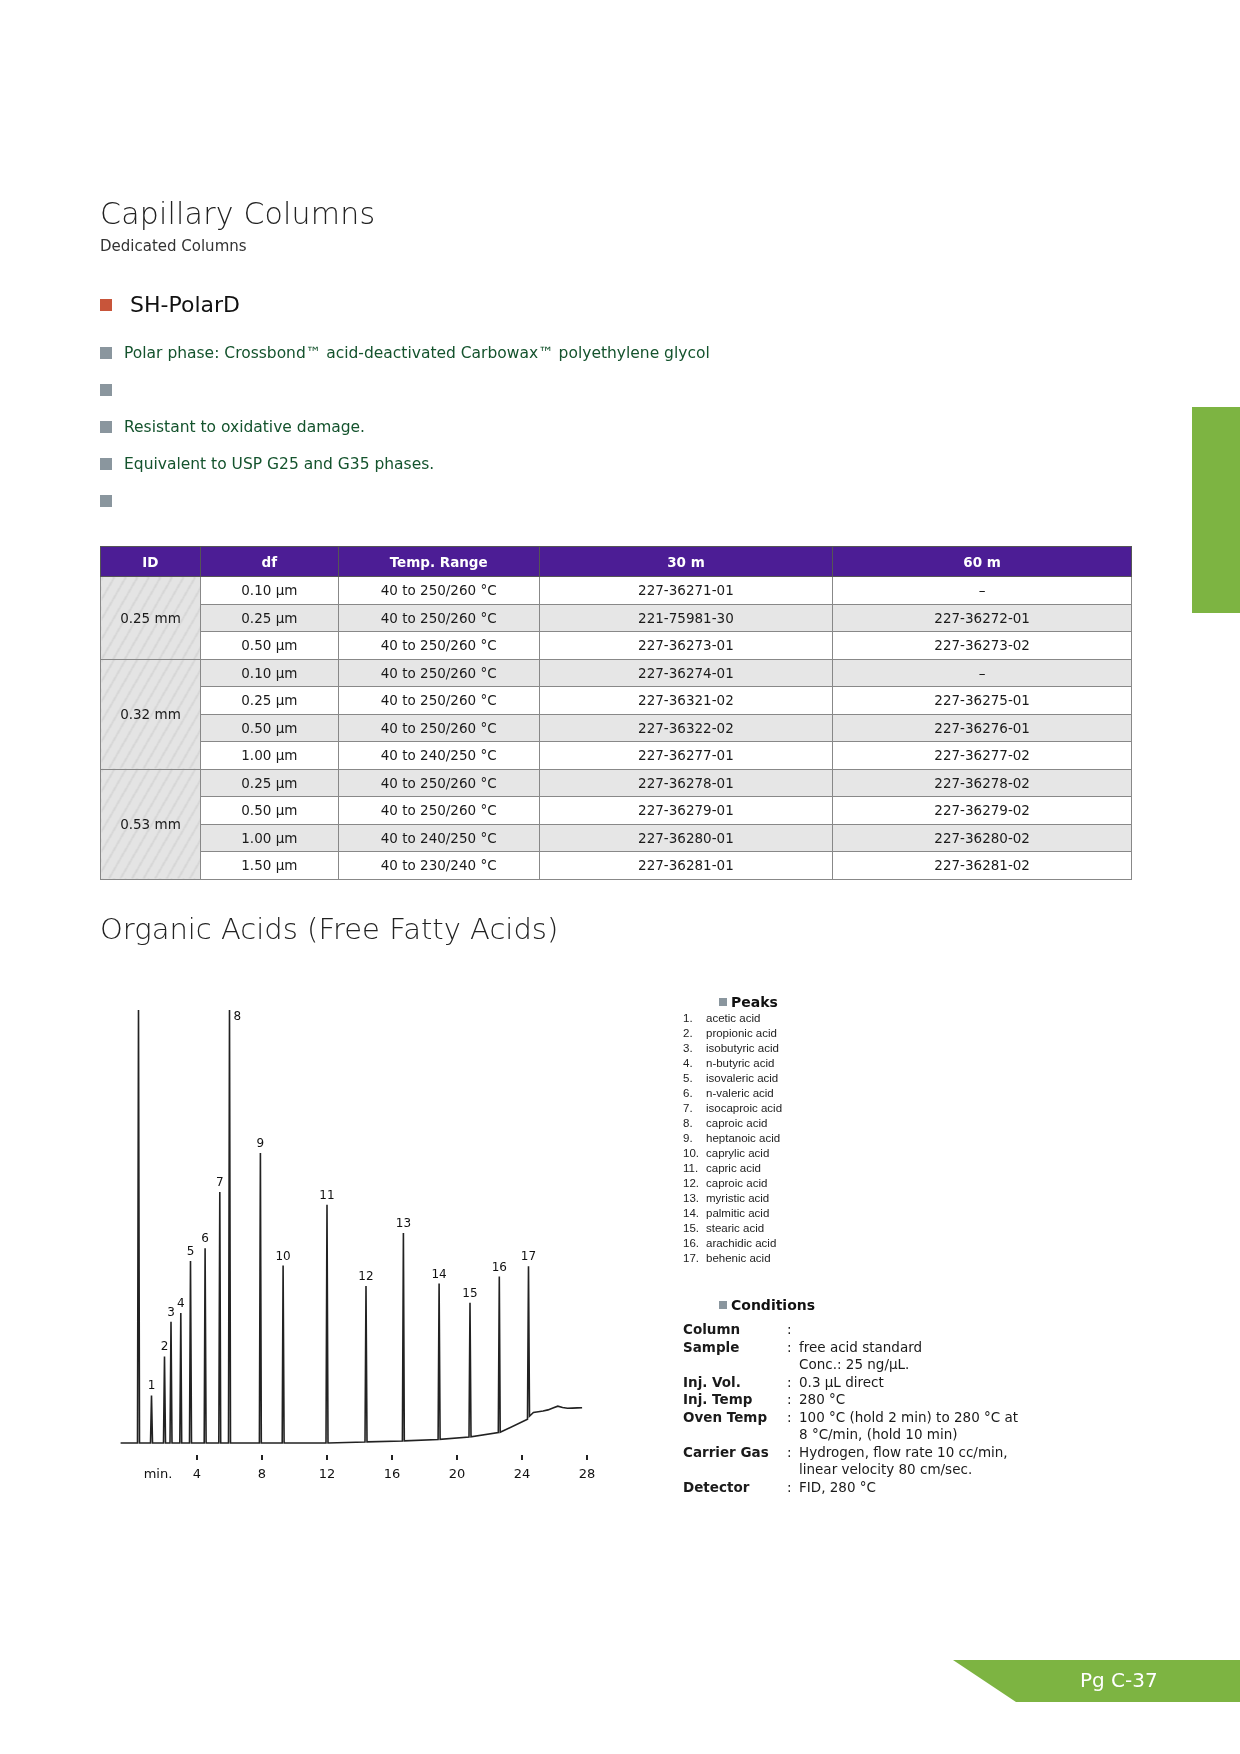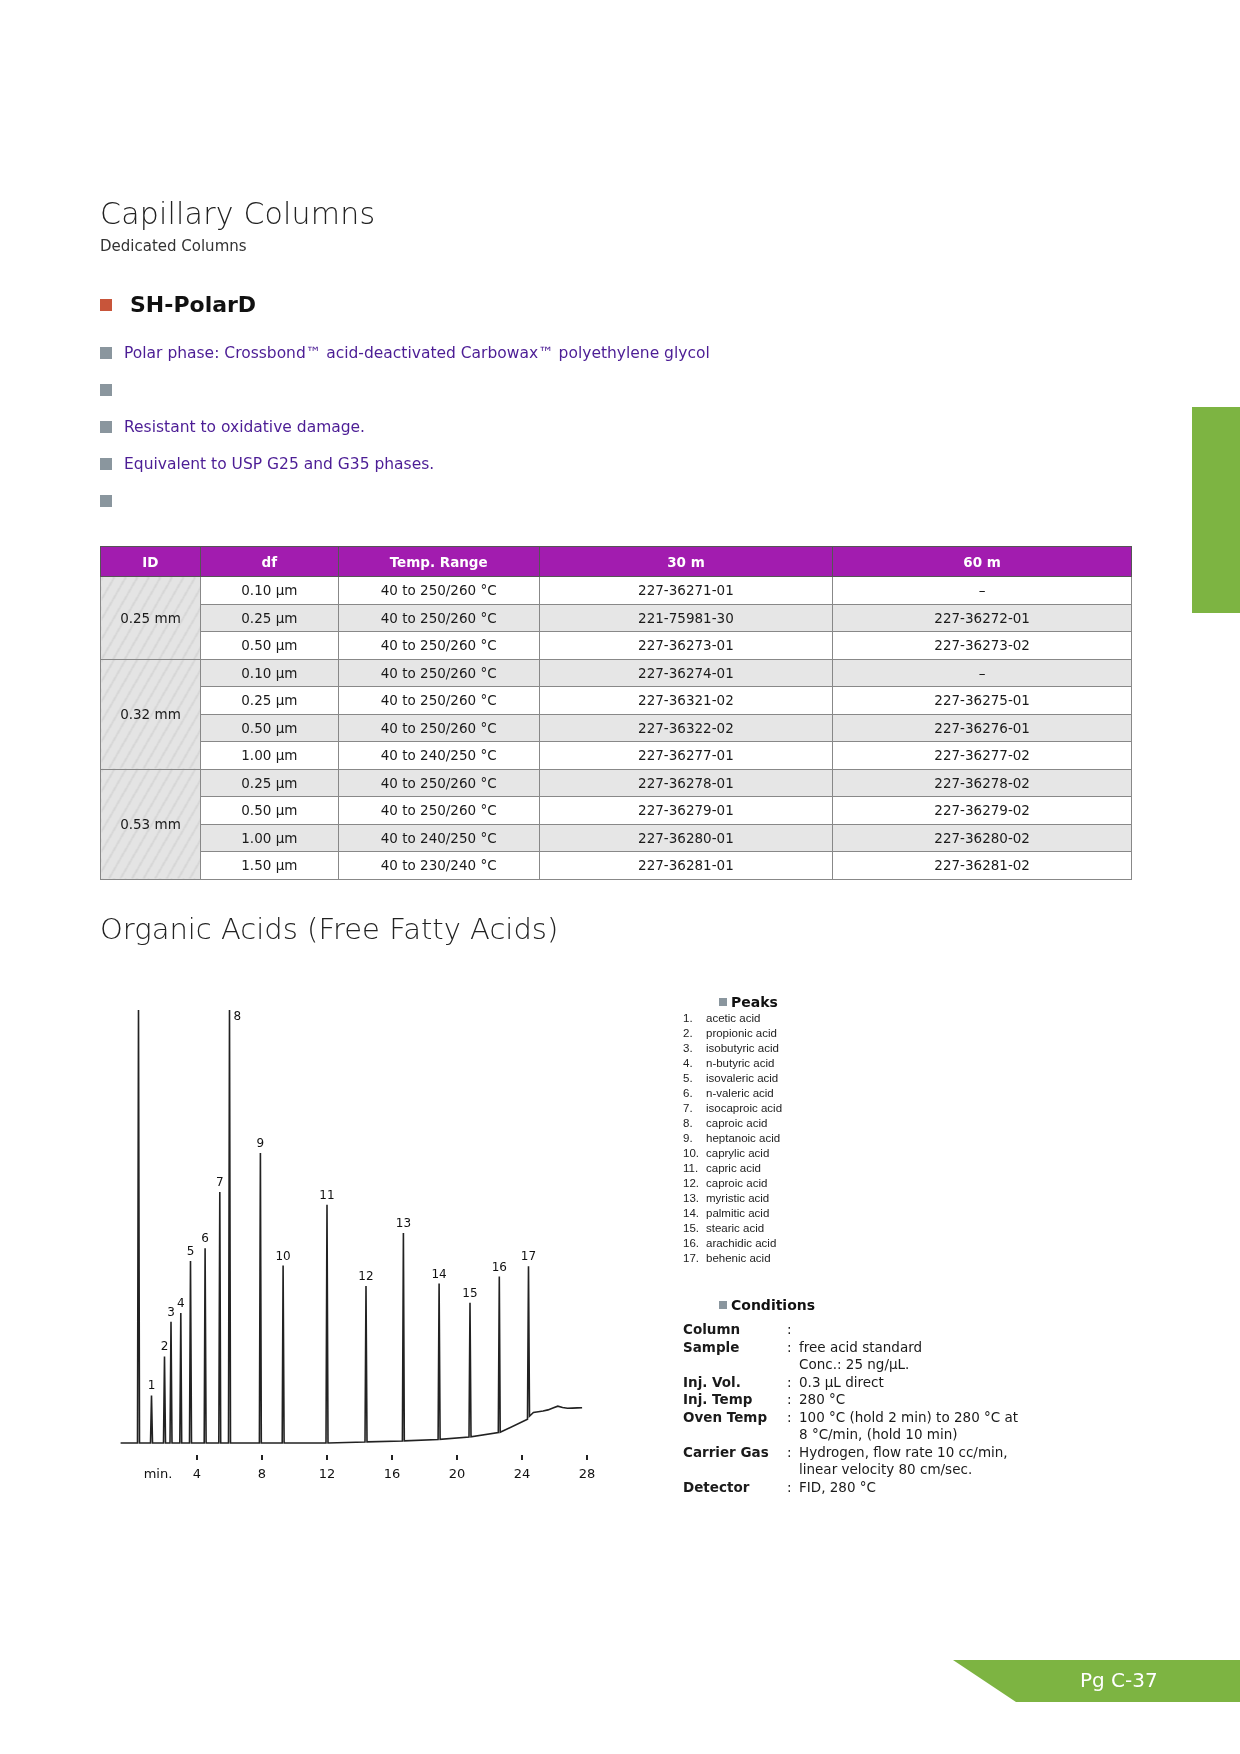--- a/index.html
+++ b/index.html
@@ -1,29 +1,29 @@
 <!DOCTYPE html>
 <html><head>
 <meta charset="utf-8">
 <style>
   html, body { margin:0; padding:0; background:#fff; }
   body { width:1240px; height:1754px; position:relative; overflow:hidden;
          font-family:"DejaVu Sans", "Liberation Sans", sans-serif; color:#1a1a1a; }
   .abs { position:absolute; }
   #page-title { left:100px; top:196px; font-size:30px; font-weight:300; letter-spacing:0.2px; color:#222; }
   #page-subtitle { left:100px; top:237px; font-size:15px; color:#333; }
-  #section-heading { left:100px; top:292px; font-size:22px; font-weight:bold; color:#111; display:flex; align-items:center; }
+  #section-heading { left:100px; top:292px; font-size:22px; font-weight:normal; color:#111; display:flex; align-items:center; }
   #section-heading .sq { width:12px; height:12px; background:#c8553a; margin-right:18px; }
   .bullets { left:100px; top:334px; }
-  .bullet { display:flex; align-items:center; height:37px; font-size:15.5px; color:#4c1d95; }
+  .bullet { display:flex; align-items:center; height:37px; font-size:15.5px; color:#14532d; }
   .bullet .sq { width:12px; height:12px; background:#8a969e; margin-right:12px; flex:none; }
   #green-tab { left:1192px; top:407px; width:48px; height:206px; background:#7db442; }
   
   #spec-table { left:100px; top:546px; width:1032px; border-collapse:collapse; font-size:13.5px; }
-  #spec-table th { background:#a21caf; color:#fff; font-weight:bold; height:27px; border:1px solid #555; border-bottom:1px solid #555; }
+  #spec-table th { background:#4c1d95; color:#fff; font-weight:bold; height:27px; border:1px solid #555; border-bottom:1px solid #555; }
   #spec-table td { height:26.5px; text-align:center; border:1px solid #888; padding:0; }
   #spec-table tr.alt td.v { background:#e6e6e6; }
   #spec-table td.id { background-color:#e4e4e4;
      background-image:repeating-linear-gradient(120deg, #d6d6d6 0 2px, transparent 2px 10px); border-color:#888; }
   #spec-table tr.group-start td { border-top:1.5px solid #333; }
   #organic-title { left:100px; top:912px; font-size:29px; font-weight:300; color:#222; }
   
   #chroma { left:110px; top:995px; }
   
   #peaks-box { left:683px; top:994px; font-family:"Liberation Sans", sans-serif; }

